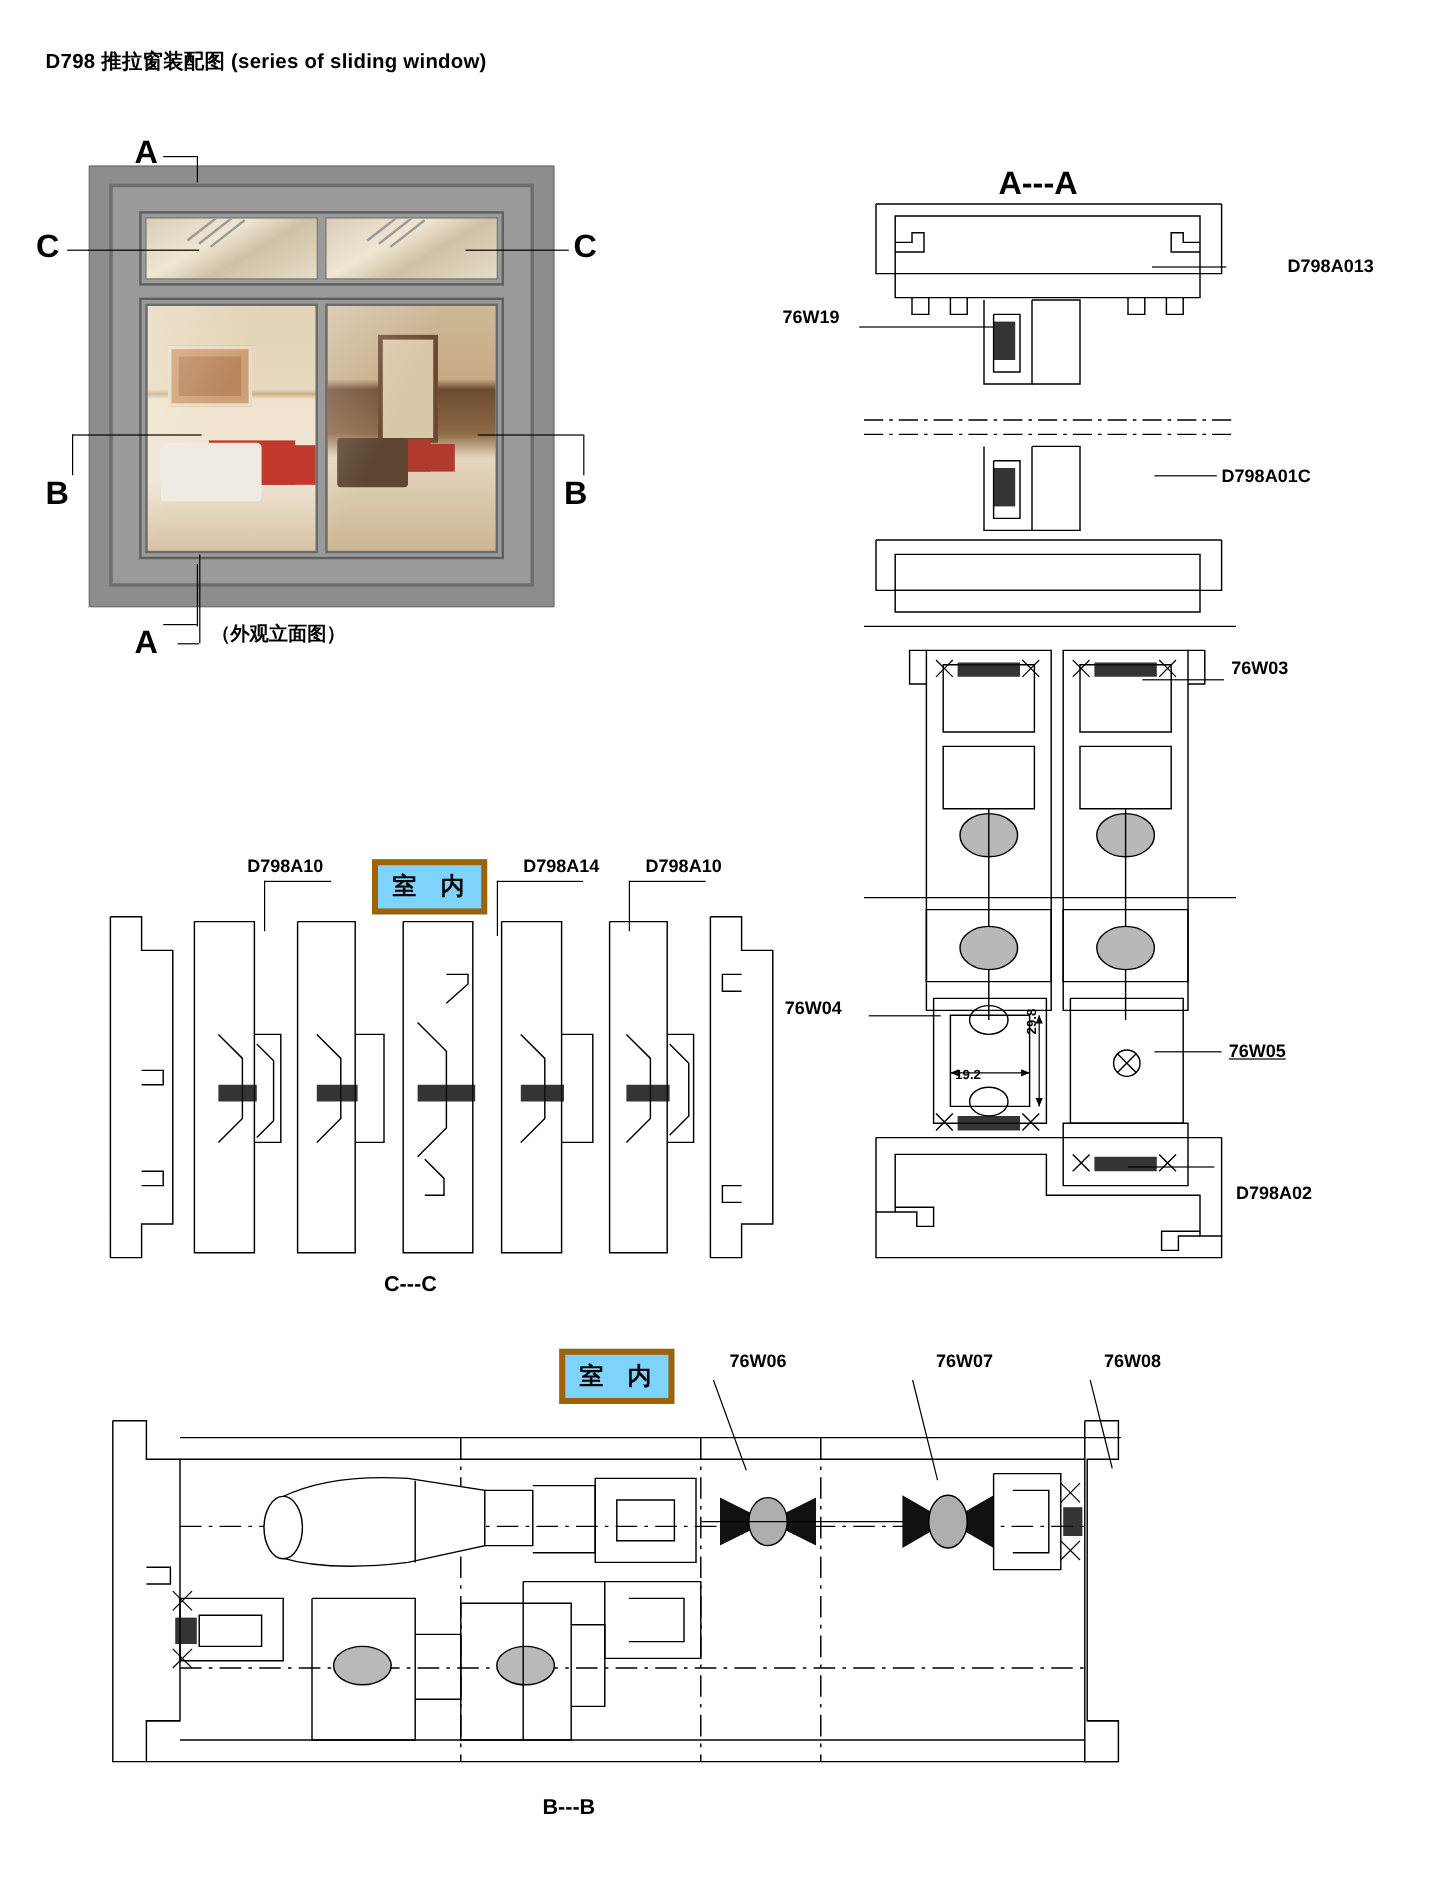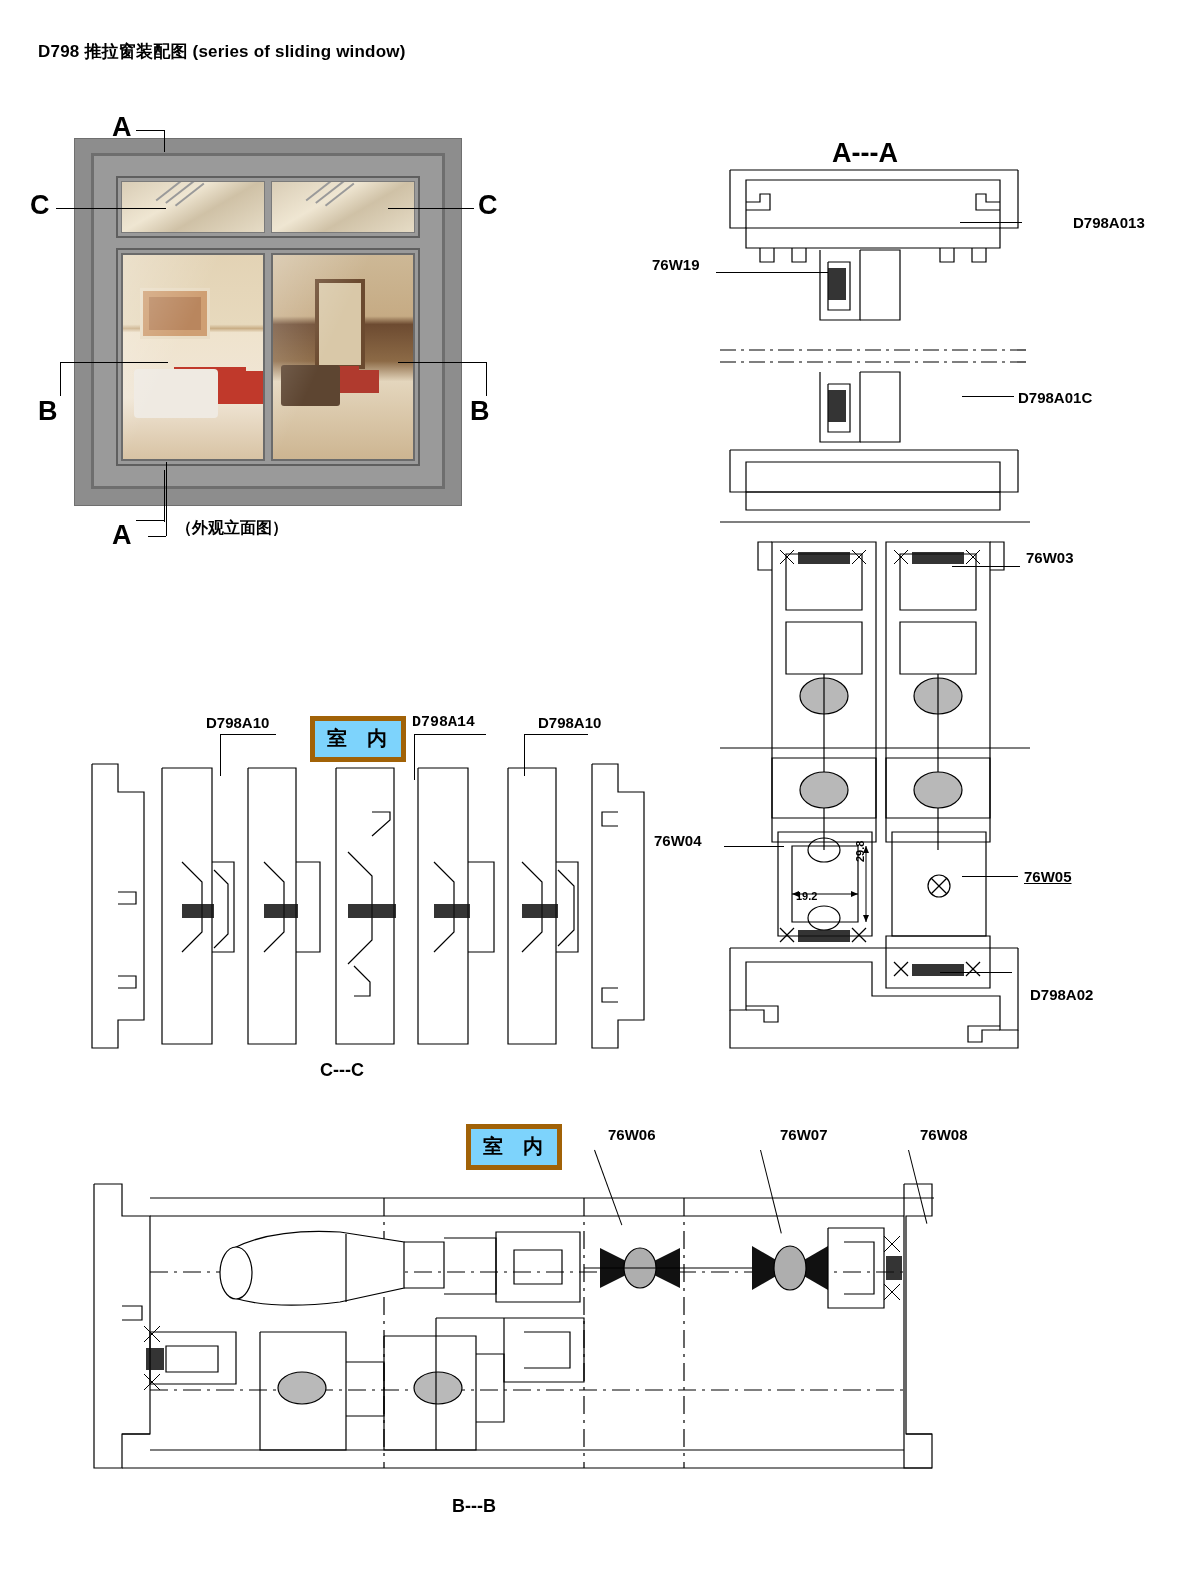--- a/index.html
+++ b/index.html
@@ -467,21 +467,21 @@
     <polyline points="534,60 518,60 518,74 534,74"></polyline>
     <polyline points="534,236 518,236 518,250 534,250"></polyline>
   </svg>
 
   <div class="lbl" style="left:206px; top:714px;">D798A10</div>
   <div class="ln v" style="left:220px; top:734px; height:42px;"></div>
   <div class="ln h" style="left:220px; top:734px; width:56px;"></div>
 
   <div class="cnbox" style="left:310px; top:716px;">室 内</div>
 
-  <div class="lbl" style="left:412px; top:714px;font-family:Liberation Mono, monospace;">D798A14</div>
+  <div class="lbl" style="left:436px; top:714px;">D798A14</div>
   <div class="ln h" style="left:414px; top:734px; width:72px;"></div>
   <div class="ln v" style="left:414px; top:734px; height:46px;"></div>
 
   <div class="lbl" style="left:538px; top:714px;">D798A10</div>
   <div class="ln h" style="left:524px; top:734px; width:64px;"></div>
   <div class="ln v" style="left:524px; top:734px; height:42px;"></div>
 
   <div class="lbl mid" style="left:320px; top:1060px;">C---C</div>
 
   <div class="cnbox" style="left:466px; top:1124px;">室 内</div>

